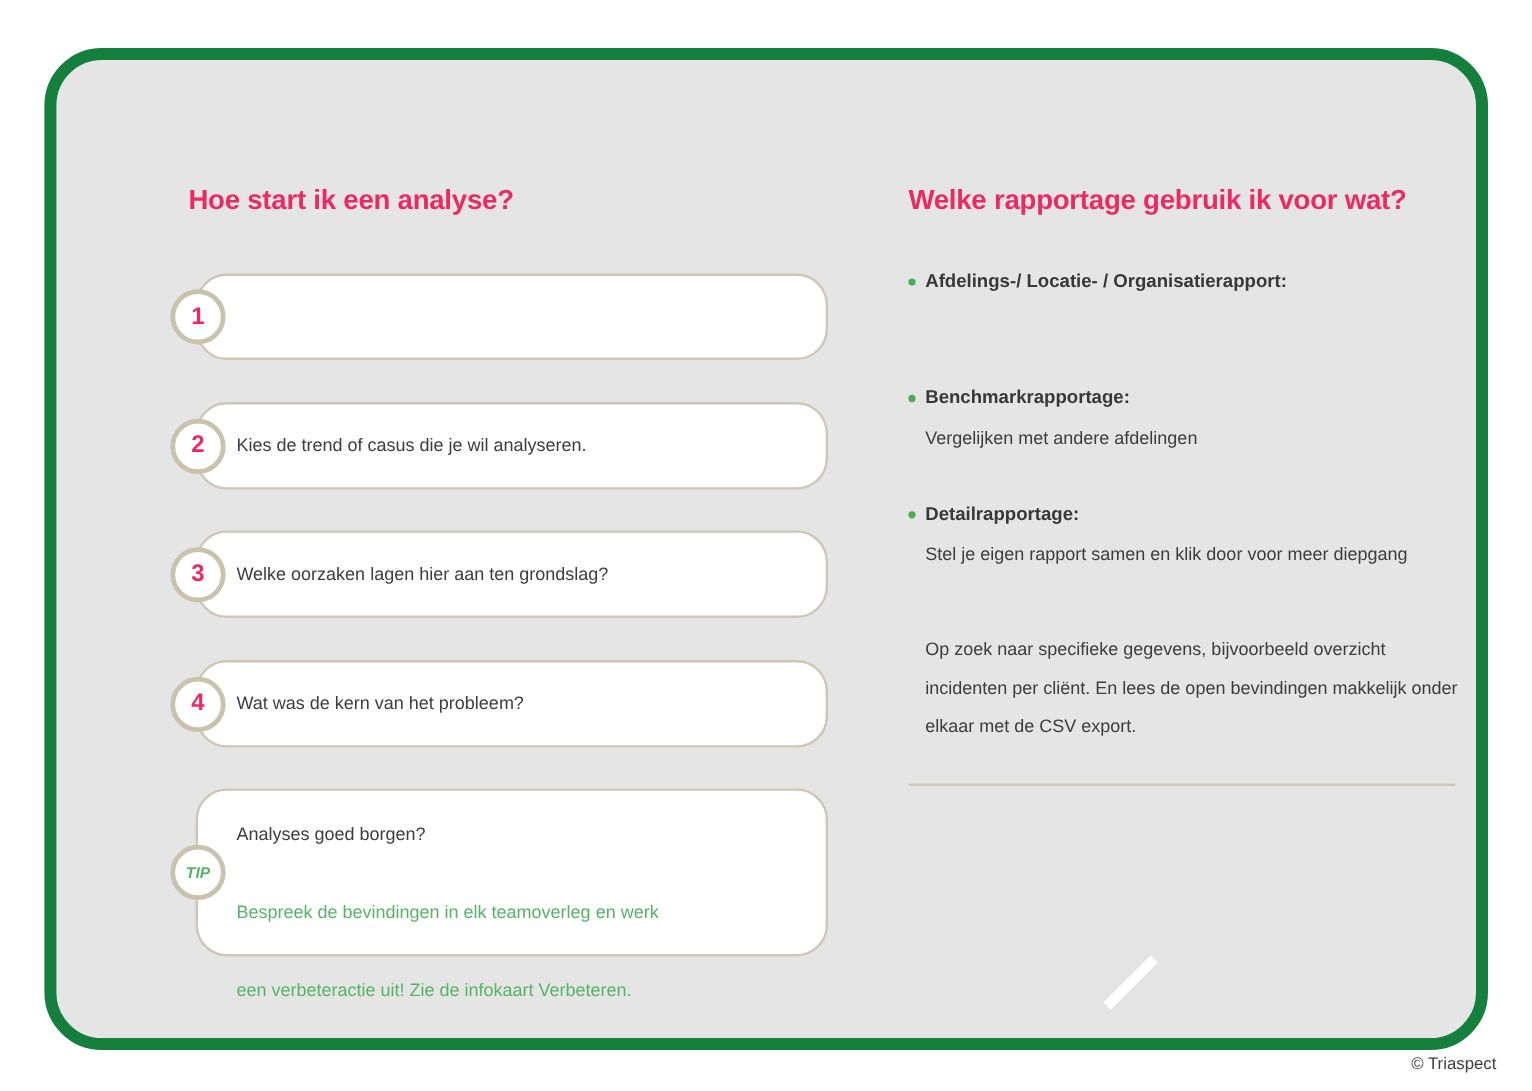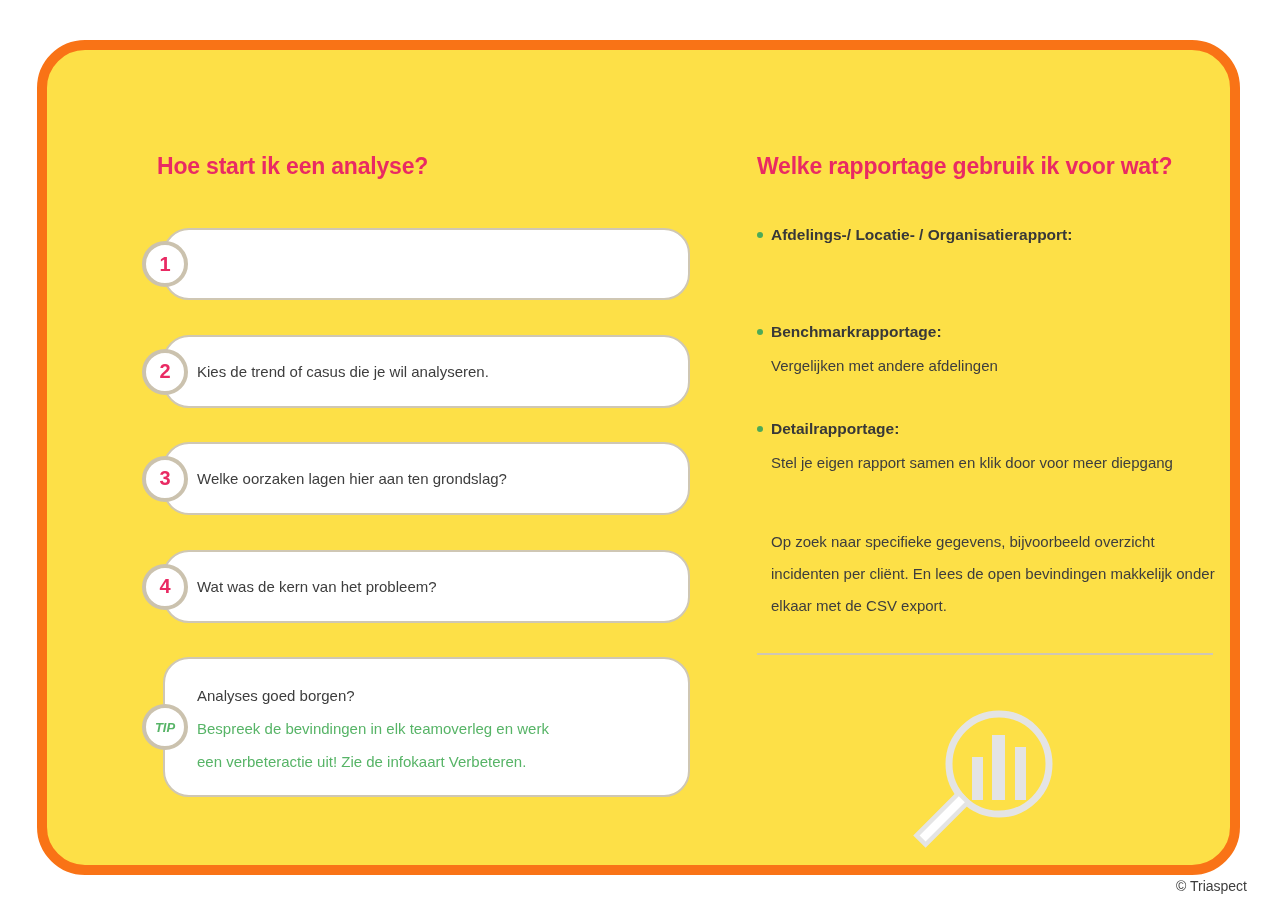--- a/index.html
+++ b/index.html
@@ -15,23 +15,23 @@
     background: #ffffff;
     overflow: hidden;
   }
   .card {
     position: absolute;
     left: 37px;
     top: 40px;
     width: 1203px;
     height: 835px;
     box-sizing: border-box;
-    border: 10px solid #f97316;
+    border: 10px solid #15803d;
     border-radius: 48px;
-    background: #fde047;
+    background: #e5e5e5;
   }
   .col-title {
     position: absolute;
     margin: 0;
     font-size: 23px;
     font-weight: bold;
     letter-spacing: -0.2px;
     color: #e92a63;
     white-space: nowrap;
   }
@@ -74,21 +74,21 @@
   }
   .tip-box { align-items: flex-start; }
   .tip-circle { font-size: 13px; letter-spacing: 0; color: #57b467; font-style: italic; }
   .tip-content { padding: 20px 0 0 32px; }
   .tip-line {
     font-size: 15px;
     line-height: 33px;
     color: #3d3d3d;
     white-space: nowrap;
   }
-  .tip-line.green { color: #57b467; }
+  .tip-line.green { color: #57b467; margin-top: 32px; }
 
   
   .report-item {
     position: absolute;
     left: 710px;
     width: 468px;
   }
   .report-title-row {
     display: flex;
     align-items: center;

